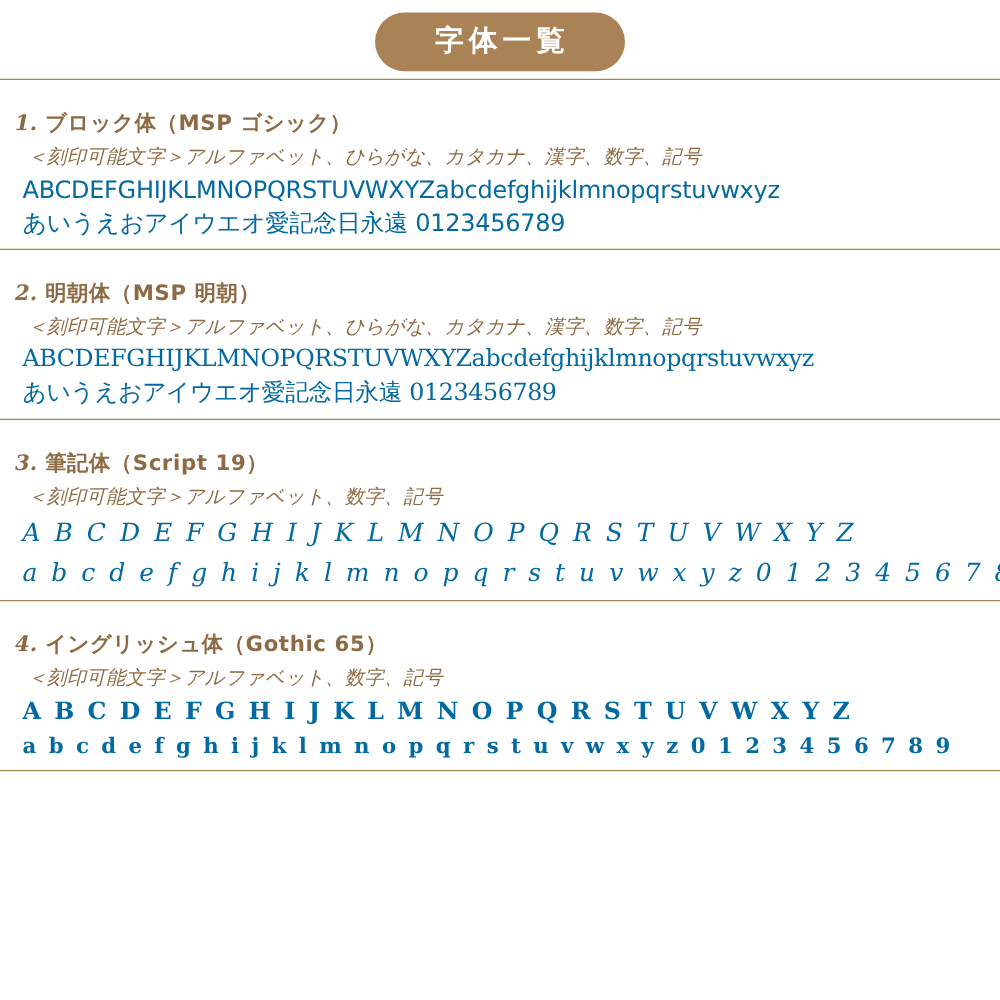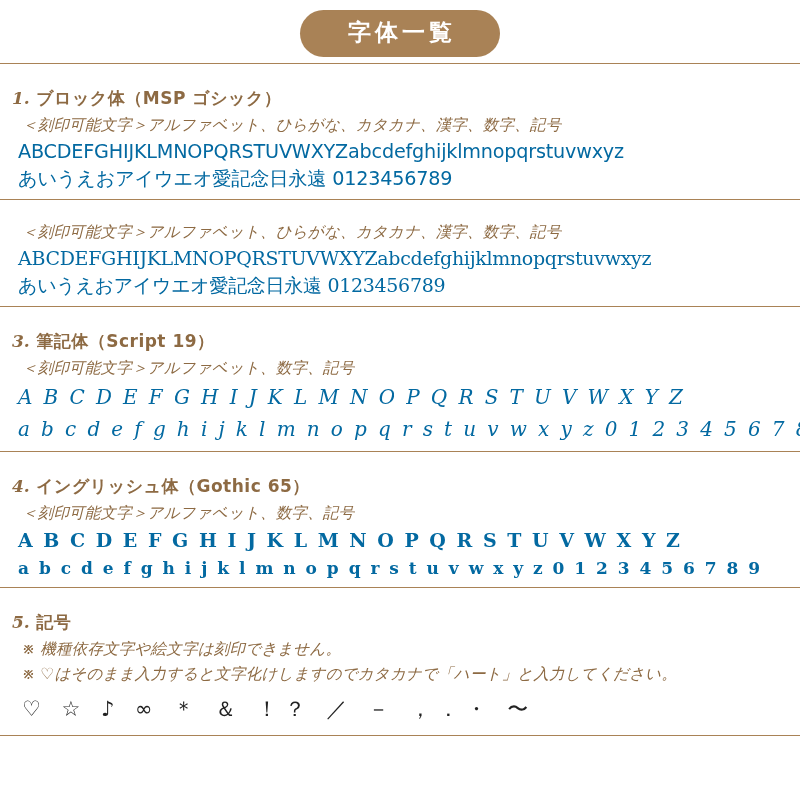--- a/index.html
+++ b/index.html
@@ -123,20 +123,24 @@
     <div class="sec-head">
       <span class="num">1.</span>
       <span>ブロック体（MSP ゴシック）</span>
     </div>
     <div class="note">＜刻印可能文字＞アルファベット、ひらがな、カタカナ、漢字、数字、記号</div>
     <div class="sample block">ABCDEFGHIJKLMNOPQRSTUVWXYZabcdefghijklmnopqrstuvwxyz</div>
     <div class="sample block">あいうえおアイウエオ愛記念日永遠 0123456789</div>
   </div>
 
   <div class="section">
+    <div class="sec-head">
+      <span class="num">2.</span>
+      <span>明朝体（MSP 明朝）</span>
+    </div>
     <div class="note">＜刻印可能文字＞アルファベット、ひらがな、カタカナ、漢字、数字、記号</div>
     <div class="sample mincho">ABCDEFGHIJKLMNOPQRSTUVWXYZabcdefghijklmnopqrstuvwxyz</div>
     <div class="sample mincho">あいうえおアイウエオ愛記念日永遠 0123456789</div>
   </div>
 
   <div class="section">
     <div class="sec-head">
       <span class="num">3.</span>
       <span>筆記体（Script 19）</span>
     </div>
@@ -148,23 +152,14 @@
   <div class="section">
     <div class="sec-head">
       <span class="num">4.</span>
       <span>イングリッシュ体（Gothic 65）</span>
     </div>
     <div class="note">＜刻印可能文字＞アルファベット、数字、記号</div>
     <div class="sample gothic">A B C D E F G H I J K L M N O P Q R S T U V W X Y Z</div>
     <div class="sample gothic lower">a b c d e f g h i j k l m n o p q r s t u v w x y z   0 1 2 3 4 5 6 7 8 9</div>
   </div>
 
-  <div class="section">
-    <div class="sec-head">
-      <span class="num">5.</span>
-      <span>記号</span>
-    </div>
-    <div class="note">※ 機種依存文字や絵文字は刻印できません。</div>
-    <div class="note">※ ♡はそのまま入力すると文字化けしますのでカタカナで「ハート」と入力してください。</div>
-    <div class="symbols">♡ ☆ ♪ ∞ ＊ ＆ ！？ ／ － ，．・ 〜</div>
-  </div>
 
 </div>
 
 </body></html>

